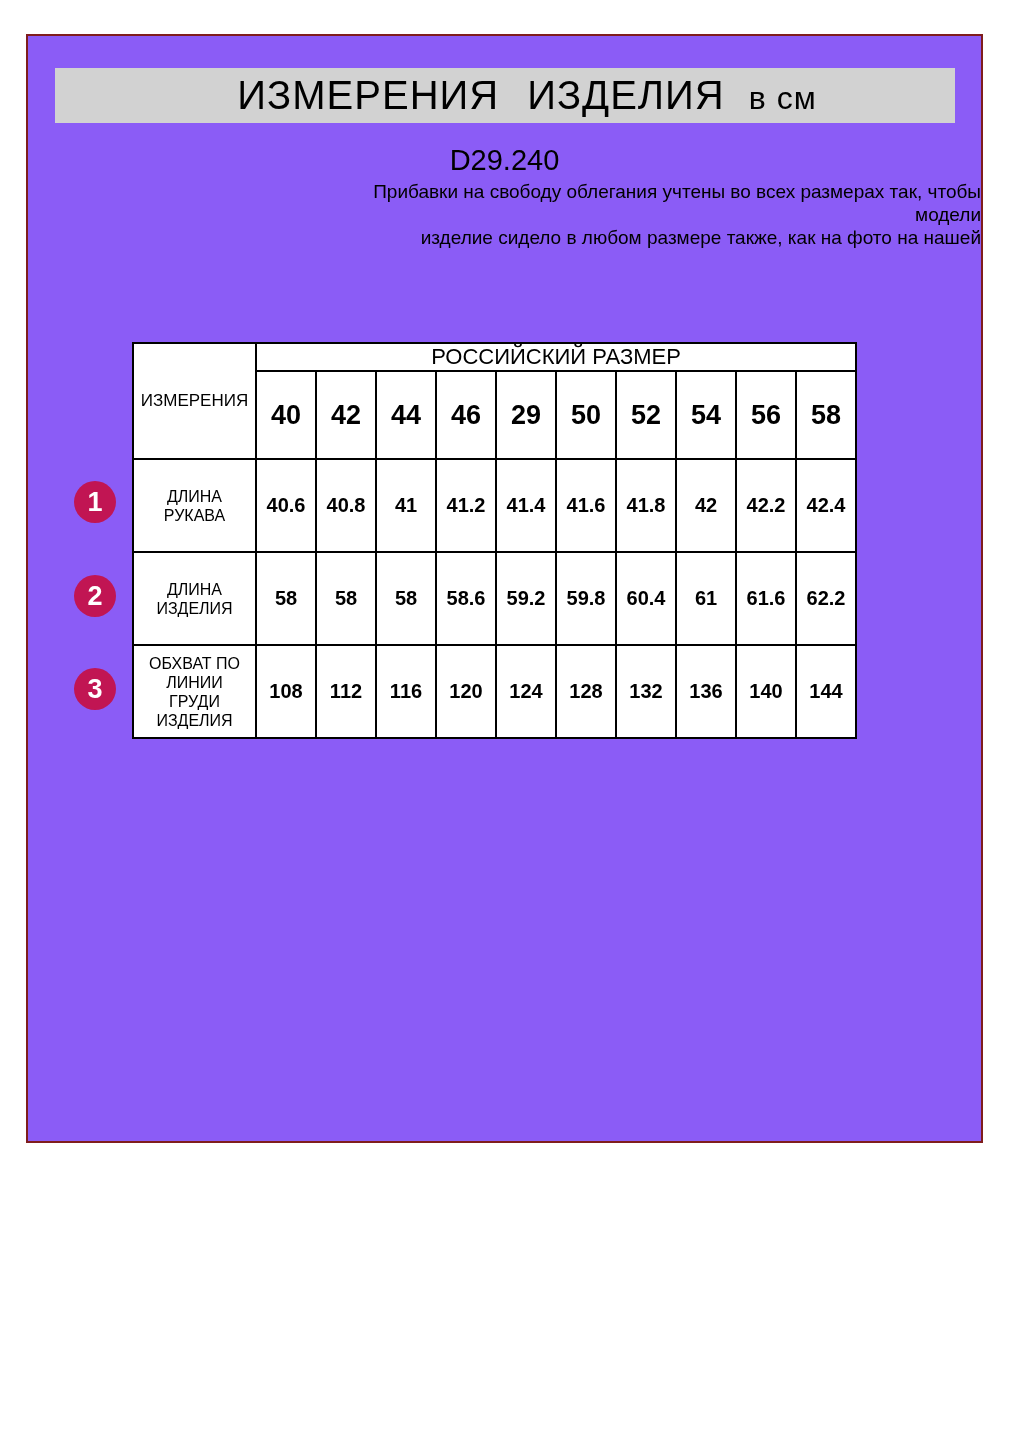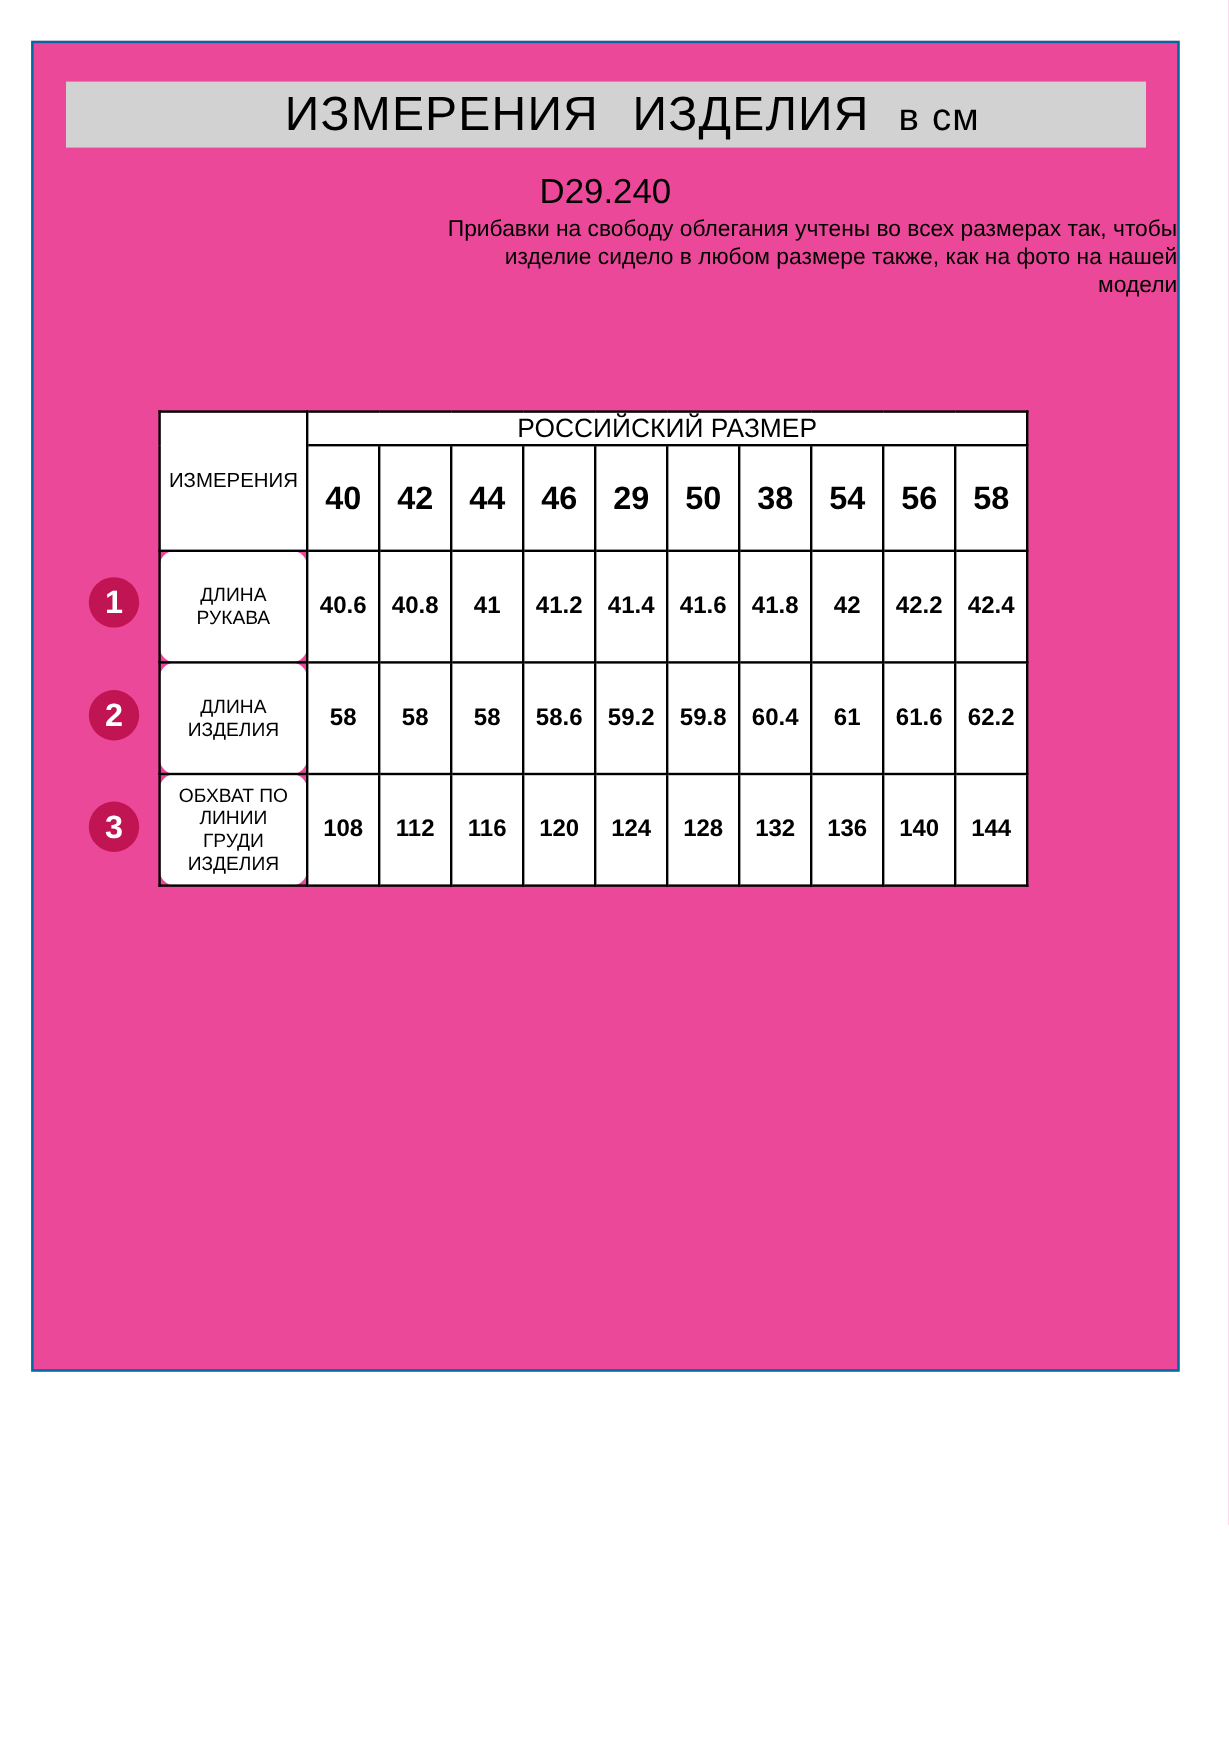--- a/index.html
+++ b/index.html
@@ -2,21 +2,21 @@
 <html><head>
 <meta charset="utf-8">
 <style>
   html,body{margin:0;padding:0;}
   body{
     width:1024px;height:1448px;background:#ffffff;position:relative;
     font-family:"Liberation Sans","DejaVu Sans",sans-serif;color:#000;
   }
   .page-box{
     position:absolute;left:26px;top:34px;width:953px;height:1105px;
-    border:2px solid #0369a1;background:#ec4899;
+    border:2px solid #7f1d1d;background:#8b5cf6;
   }
   .header-bar{
     position:absolute;left:27px;top:32px;width:900px;height:55px;
     background:#d2d2d2;display:flex;align-items:baseline;justify-content:center;
     gap:0;
   }
   .title-row{display:flex;align-items:baseline;transform:translateX(22px);}
   .title-main{font-size:40px;font-weight:normal;letter-spacing:1px;line-height:55px;}
   .title-bold{font-size:40px;font-weight:normal;letter-spacing:1px;margin-left:28px;line-height:55px;}
   .title-suffix{font-size:32px;font-weight:normal;margin-left:24px;letter-spacing:1px;}
@@ -30,21 +30,21 @@
   }
   .table-zone{position:absolute;top:306px;left:104px;}
   table.size-table{border-collapse:collapse;table-layout:fixed;}
   table.size-table td,table.size-table th{
     border:2px solid #000;text-align:center;vertical-align:middle;
     padding:0;background:#fff;
   }
   th.group-header{height:24px;font-size:22px;font-weight:normal;}
   td.meas-header{width:121px;font-size:17px;font-weight:normal;}
   th.size-cell{width:58px;height:86px;font-size:27px;font-weight:bold;}
-  td.row-label{height:91px;font-size:16px;line-height:19px;font-weight:normal;border-radius:13px;}
+  td.row-label{height:91px;font-size:16px;line-height:19px;font-weight:normal;}
   td.row-label span{display:inline-block;max-width:100px;}
   td.val{font-size:20px;font-weight:bold;}
   .marker{
     position:absolute;left:46px;width:42px;height:42px;border-radius:50%;
     display:flex;align-items:center;justify-content:center;
     color:#fff;font-size:27px;font-weight:bold;
   }
   .marker-1{top:445px;}
   .marker-2{top:539px;}
   .marker-3{top:632px;}
@@ -59,22 +59,22 @@
       <span class="title-main">ИЗМЕРЕНИЯ</span>
       <span class="title-bold">ИЗДЕЛИЯ</span>
       <span class="title-suffix">в см</span>
     </div>
   </div>
 
   <div class="product-code">D29.240</div>
 
   <div class="note">
     <div>Прибавки на свободу облегания учтены во всех размерах так, чтобы</div>
+    <div>модели</div>
     <div>изделие сидело в любом размере также, как на фото на нашей</div>
-    <div>модели</div>
   </div>
 
   <div class="marker marker-1" style="background: rgb(193, 21, 83);">
     <span>1</span>
   </div>
   <div class="marker marker-2" style="background: rgb(193, 21, 83);">
     <span>2</span>
   </div>
   <div class="marker marker-3" style="background: rgb(193, 21, 83);">
     <span>3</span>
@@ -87,21 +87,21 @@
           <td class="meas-header" rowspan="2">ИЗМЕРЕНИЯ</td>
           <th class="group-header" colspan="10">РОССИЙСКИЙ РАЗМЕР</th>
         </tr>
         <tr>
           <th class="size-cell">40</th>
           <th class="size-cell">42</th>
           <th class="size-cell">44</th>
           <th class="size-cell">46</th>
           <th class="size-cell">29</th>
           <th class="size-cell">50</th>
-          <th class="size-cell">38</th>
+          <th class="size-cell">52</th>
           <th class="size-cell">54</th>
           <th class="size-cell">56</th>
           <th class="size-cell">58</th>
         </tr>
         <tr>
           <td class="row-label"><span>ДЛИНА РУКАВА</span></td>
           <td class="val">40.6</td>
           <td class="val">40.8</td>
           <td class="val">41</td>
           <td class="val">41.2</td>

